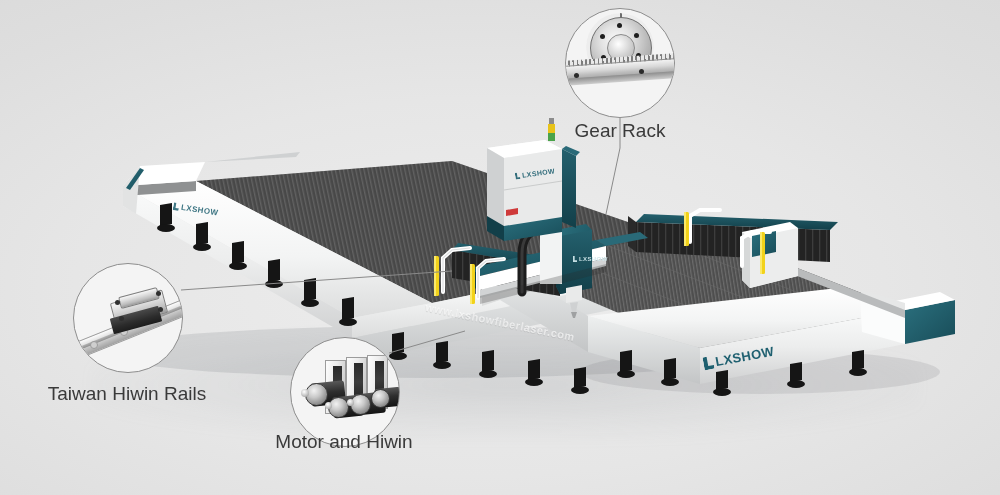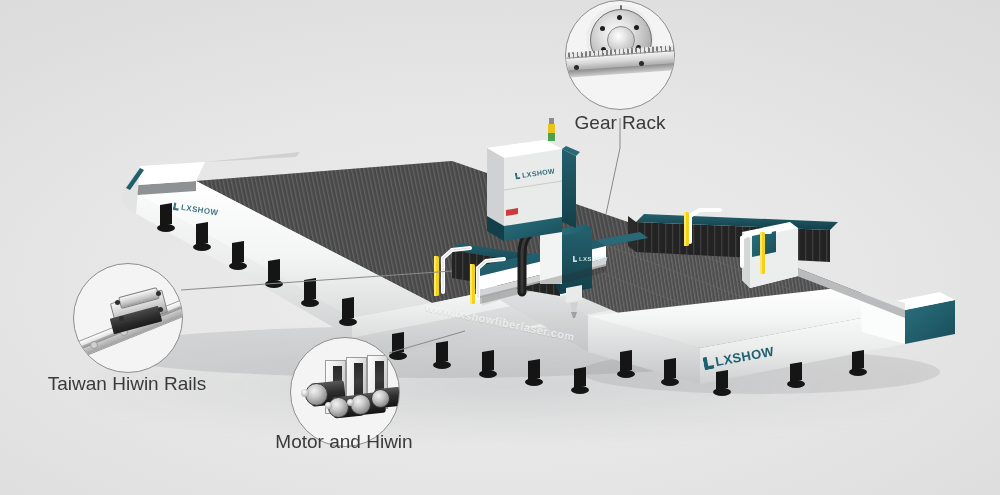--- a/index.html
+++ b/index.html
@@ -387,21 +387,21 @@
     </div>
   </div>
 
   <svg class="poly" viewBox="0 0 1000 495" style="pointer-events:none;">
     <line x1="620" y1="118" x2="620" y2="148" stroke="#8a8a8a" stroke-width="1"></line>
     <line x1="620" y1="148" x2="606" y2="214" stroke="#8a8a8a" stroke-width="1"></line>
     <line x1="181" y1="290" x2="452" y2="271" stroke="#8a8a8a" stroke-width="1"></line>
     <line x1="389" y1="353" x2="465" y2="331" stroke="#8a8a8a" stroke-width="1"></line>
   </svg>
 
-  <div class="callout" style="left:565px;top:0;width:110px;height:150px;">
+  <div class="callout" style="left:565px;top:8px;width:110px;height:150px;">
     <div class="bubble" style="width:108px;height:108px;">
       <div class="gear-teeth"></div>
       <div class="gear"></div>
       <div class="gear-hub"></div>
       <div class="gear-hole" style="left:51px;top:14px;"></div>
       <div class="gear-hole" style="left:68px;top:24px;"></div>
       <div class="gear-hole" style="left:70px;top:44px;"></div>
       <div class="gear-hole" style="left:52px;top:56px;"></div>
       <div class="gear-hole" style="left:35px;top:46px;"></div>
       <div class="gear-hole" style="left:34px;top:25px;"></div>
@@ -424,21 +424,21 @@
       <div class="rail-hole" style="left:46px;top:64px;"></div>
       <div class="rail-hole" style="left:78px;top:51px;"></div>
       <div class="carriage" style="left:38px;top:32px;width:52px;height:22px;transform:rotate(-15deg);"></div>
       <div class="carriage-dark" style="left:37px;top:48px;width:50px;height:16px;transform:rotate(-15deg);"></div>
       <div class="carriage" style="left:45px;top:28px;width:38px;height:10px;transform:rotate(-15deg);"></div>
       <div class="carr-bolt" style="left:41px;top:36px;"></div>
       <div class="carr-bolt" style="left:82px;top:27px;"></div>
       <div class="carr-bolt" style="left:45px;top:52px;"></div>
       <div class="carr-bolt" style="left:84px;top:43px;"></div>
     </div>
-    <div class="cap" style="left:-48px;top:110px;width:204px;font-size:19px;">
+    <div class="cap" style="left:-48px;top:120px;width:204px;font-size:19px;">
       <span>Taiwan Hiwin Rails</span>
     </div>
   </div>
 
   <div class="callout" style="left:290px;top:337px;width:112px;height:140px;">
     <div class="bubble" style="width:108px;height:108px;">
 
       <div class="drv" style="left:34px;top:22px;width:19px;height:52px;"></div>
       <div class="drv-face" style="left:42px;top:28px;width:9px;height:42px;"></div>
       <div class="drv" style="left:55px;top:19px;width:19px;height:52px;"></div>

